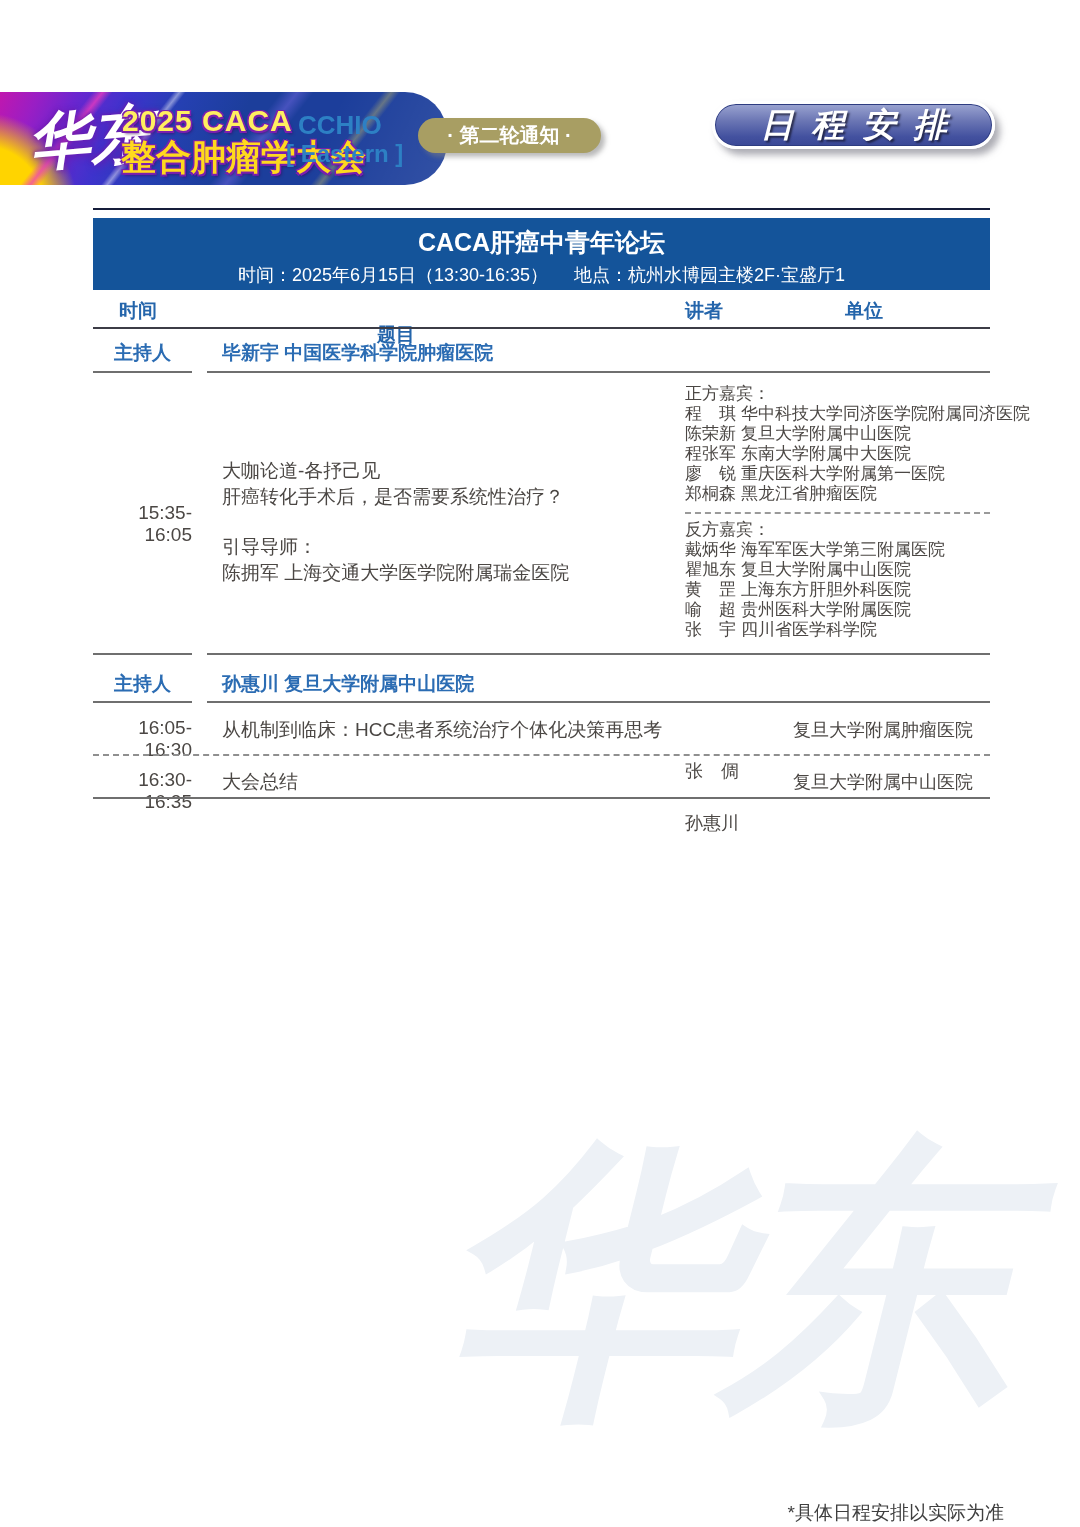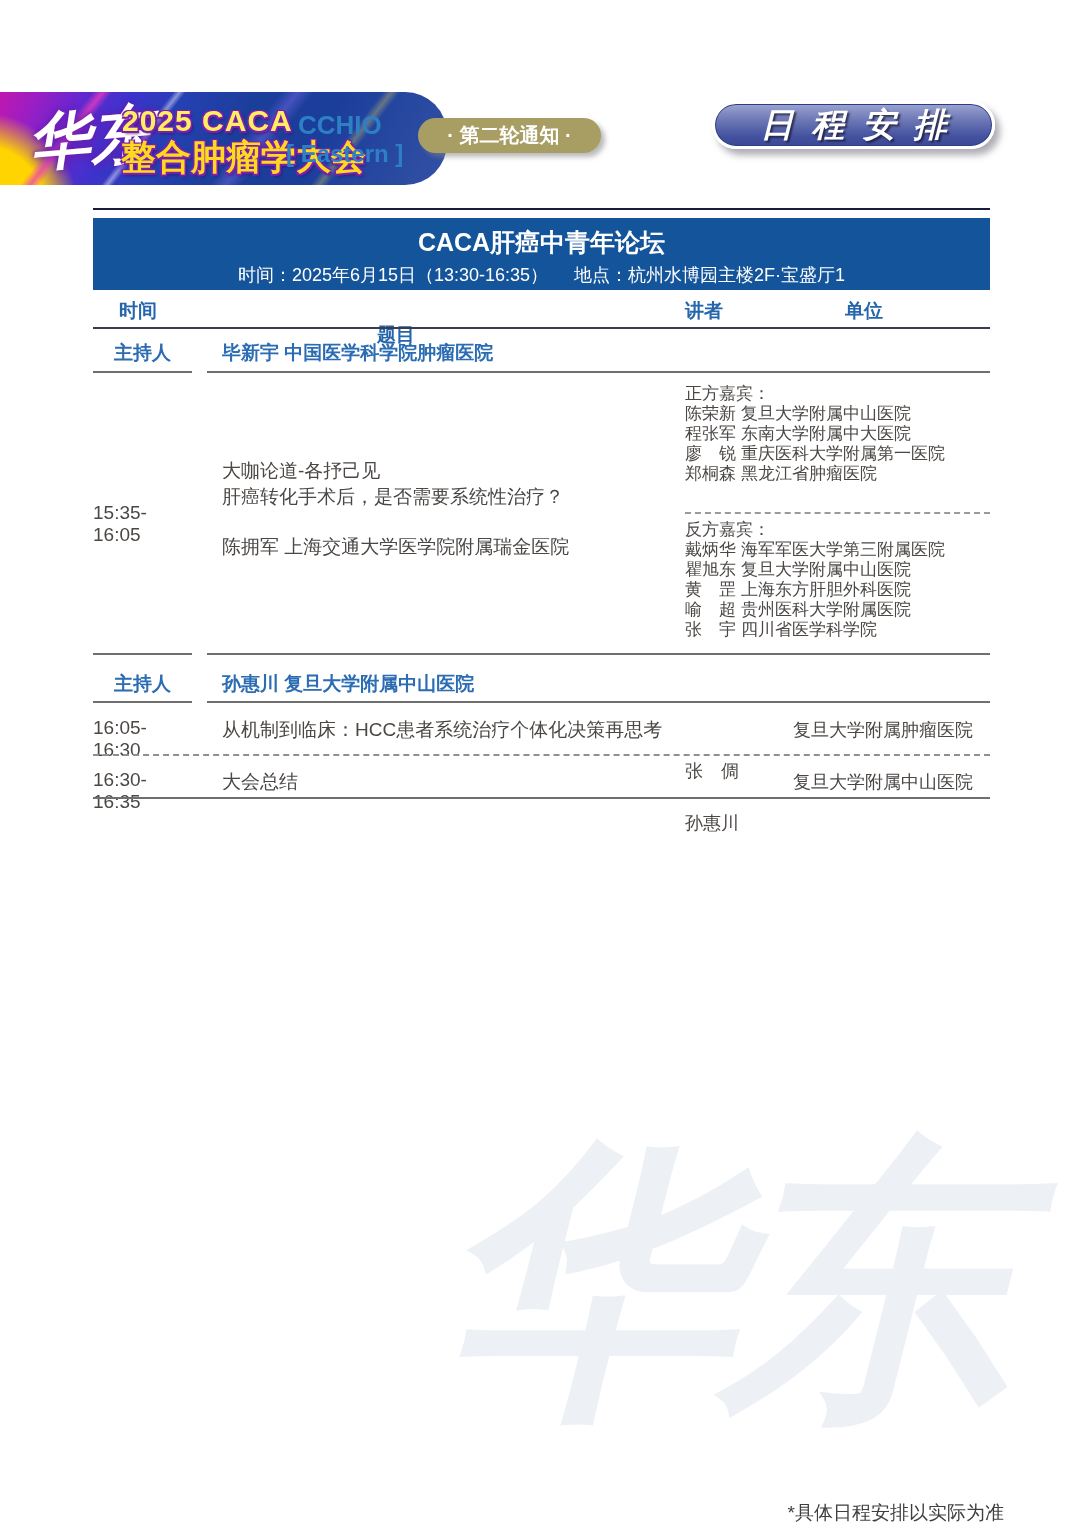--- a/index.html
+++ b/index.html
@@ -67,21 +67,21 @@
 
   .hseg-l{position:absolute;left:0;width:99px;height:2px;background:#6f6f6f;}
   .hseg-r{position:absolute;left:114px;width:783px;height:2px;background:#6f6f6f;}
   .hdash{position:absolute;left:0;width:897px;border-top:2px dashed #8f8f8f;}
   .hsolid{position:absolute;left:0;width:897px;height:2px;background:#6f6f6f;}
 
   .blue{color:#2b6cb3;}
   .chair-label{position:absolute;left:0;width:99px;text-align:center;font-size:19px;font-weight:bold;}
   .chair-text{position:absolute;left:129px;font-size:19px;font-weight:bold;}
 
-  .time-cell{position:absolute;left:0;width:99px;text-align:left;font-size:19px;color:#4b4744;}
+  .time-cell{position:absolute;left:0;width:99px;text-align:right;font-size:19px;color:#4b4744;}
   .topic-cell{position:absolute;left:129px;font-size:19px;color:#4b4744;}
 
   .topic-block{position:absolute;left:129px;top:250px;font-size:19px;line-height:26px;}
   .topic-space{height:24px;}
 
   .guests{position:absolute;left:592px;font-size:17px;line-height:20px;white-space:nowrap;}
   .guests .glabel{display:block;}
   .guest-line{display:block;}
   .gname{display:inline-block;width:56px;}
   .dash-mid{position:absolute;left:592px;top:304px;width:305px;border-top:2px dashed #9a9a9a;}
@@ -139,25 +139,27 @@
   <div class="chair-text blue" style="top:132px;">毕新宇  中国医学科学院肿瘤医院</div>
   <div class="hseg-l" style="top:163px;"></div>
   <div class="hseg-r" style="top:163px;"></div>
 
   <div class="time-cell" style="top:294px;">15:35-16:05</div>
 
   <div class="topic-block">
     <div>大咖论道-各抒己见</div>
     <div>肝癌转化手术后，是否需要系统性治疗？</div>
     <div class="topic-space"></div>
+    <div>引导导师：</div>
     <div>陈拥军 上海交通大学医学院附属瑞金医院</div>
   </div>
 
   <div class="guests" style="top:176px;">
     <span class="glabel">正方嘉宾：</span>
+    <span class="guest-line"><span class="gname">程　琪</span><span>华中科技大学同济医学院附属同济医院</span></span>
     <span class="guest-line"><span class="gname">陈荣新</span><span>复旦大学附属中山医院</span></span>
     <span class="guest-line"><span class="gname">程张军</span><span>东南大学附属中大医院</span></span>
     <span class="guest-line"><span class="gname">廖　锐</span><span>重庆医科大学附属第一医院</span></span>
     <span class="guest-line"><span class="gname">郑桐森</span><span>黑龙江省肿瘤医院</span></span>
   </div>
 
   <div class="dash-mid"></div>
 
   <div class="guests" style="top:312px;">
     <span class="glabel">反方嘉宾：</span>

